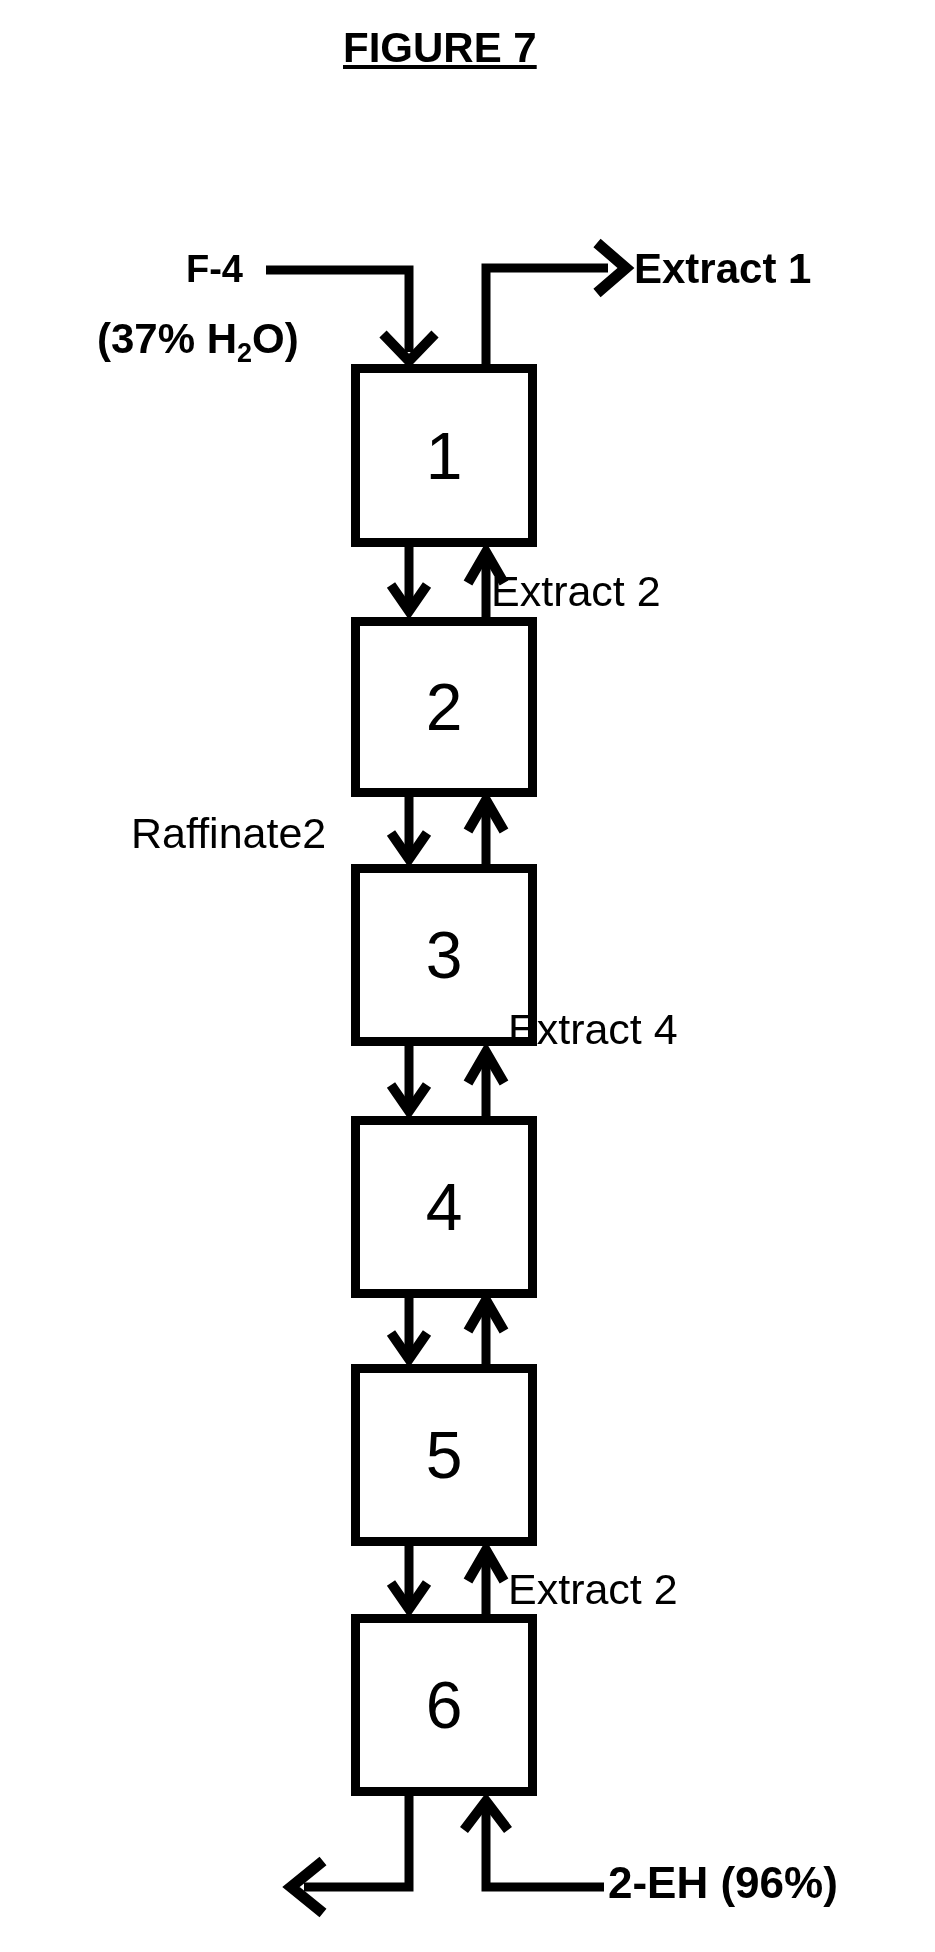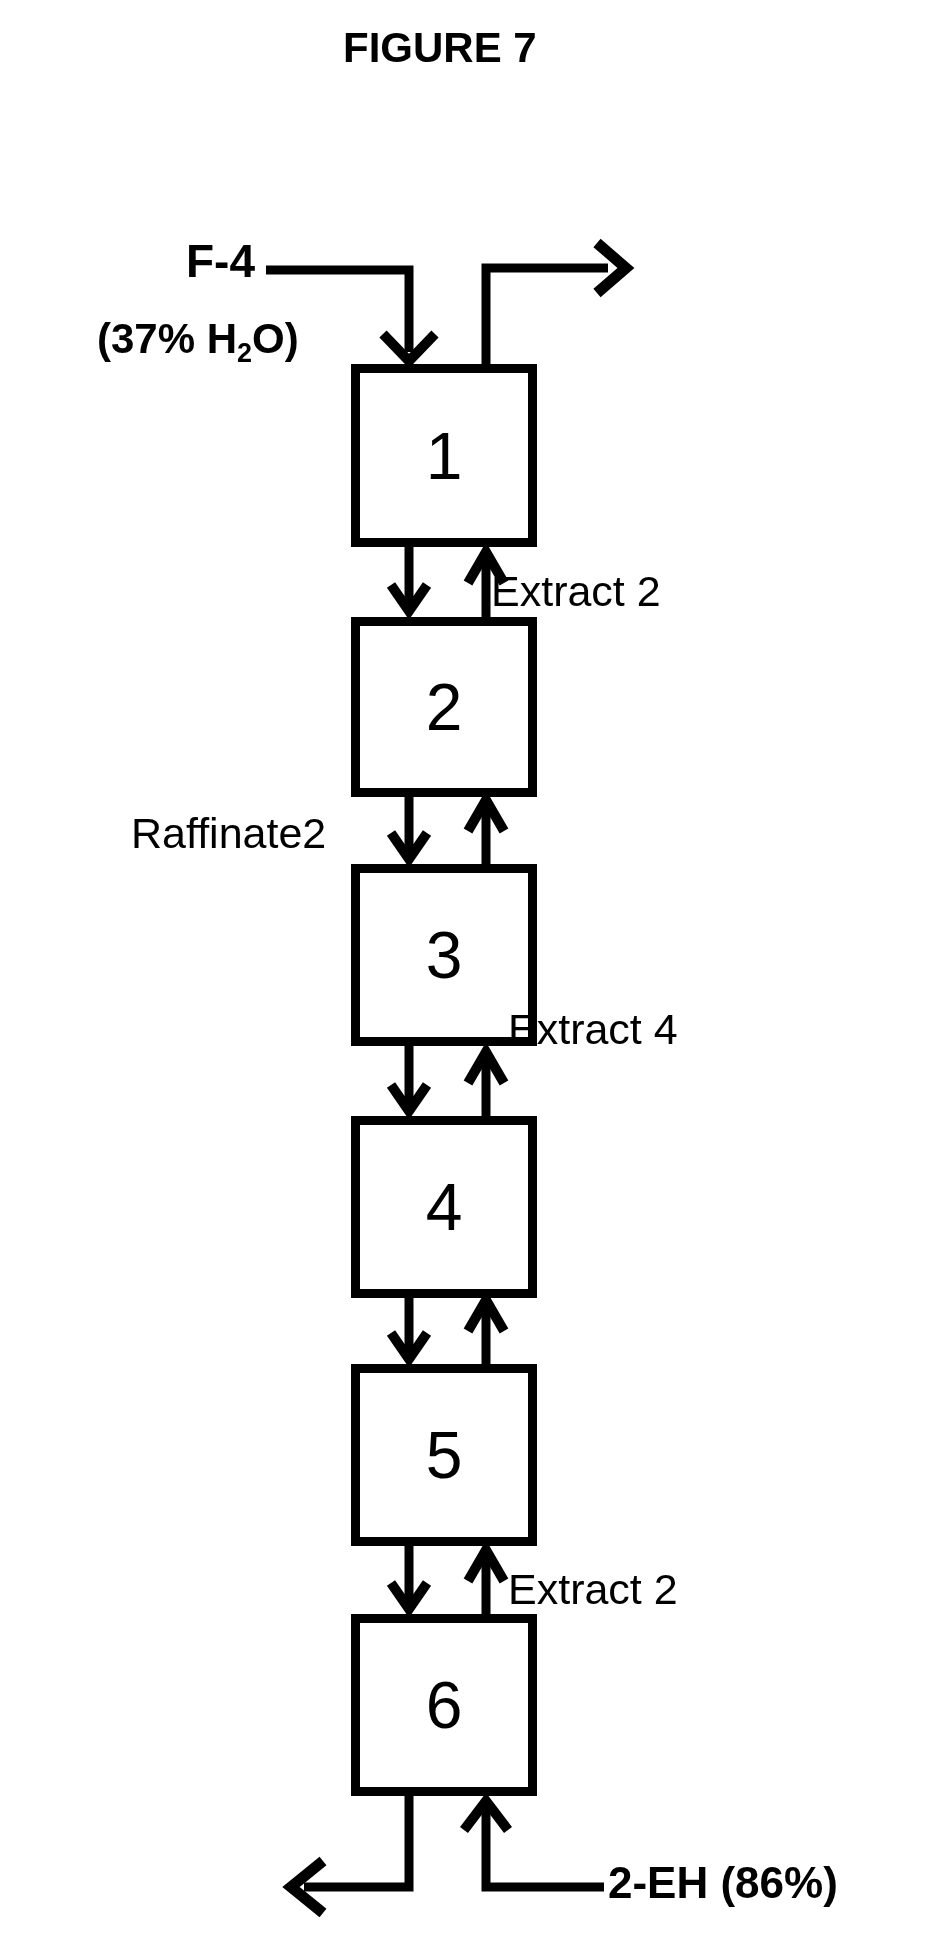--- a/index.html
+++ b/index.html
@@ -19,21 +19,21 @@
     font-size:43px;
     color:#000;
     letter-spacing:0px;
   }
   .bold { font-weight:bold; }
   .lbl sub { font-size:27px; line-height:0; }
   .title {
     position:absolute;
     left:343px; top:24px;
     font-size:42px; font-weight:bold;
-    letter-spacing:0px; white-space:nowrap;
+    letter-spacing:0px; white-space:nowrap;text-decoration:underline;
   }
   .box {
     position:absolute;
     left:351px; width:186px;
     border:9px solid #000;
     background:#ffffff;
     display:flex; align-items:center; justify-content:center;
   }
   .num {
     font-size:66px;
@@ -141,32 +141,33 @@
   </div>
   <div class="box" style="top:1364px; height:182px;">
     <span class="num">5</span>
   </div>
   <div class="box" style="top:1614px; height:182px;">
     <span class="num">6</span>
   </div>
 
   <div class="title">FIGURE 7</div>
 
-  <div class="lbl bold" style="left:186px; top:238px; font-size:46px;">F-4</div>
+  <div class="lbl bold" style="left:186px; top:250px; font-size:38px;">F-4</div>
 
   <div class="lbl bold" style="left:97px; top:318px; font-size:42px;">
     <span>(37% H</span><sub>2</sub><span>O)</span>
   </div>
 
+  <div class="lbl bold" style="left:634px; top:248px; font-size:42px;">Extract 1</div>
 
   <div class="lbl" style="left:491px; top:570px;">Extract 2</div>
 
   <div class="lbl" style="left:131px; top:812px;">Raffinate2</div>
 
   <div class="lbl" style="left:508px; top:1008px;">Extract 4</div>
 
 
   <div class="lbl" style="left:508px; top:1568px;">Extract 2</div>
 
 
-  <div class="lbl bold" style="left:608px; top:1861px; font-size:44px;">2-EH (86%)</div>
+  <div class="lbl bold" style="left:608px; top:1861px; font-size:44px;">2-EH (96%)</div>
 
 </div>
 
 </body></html>

